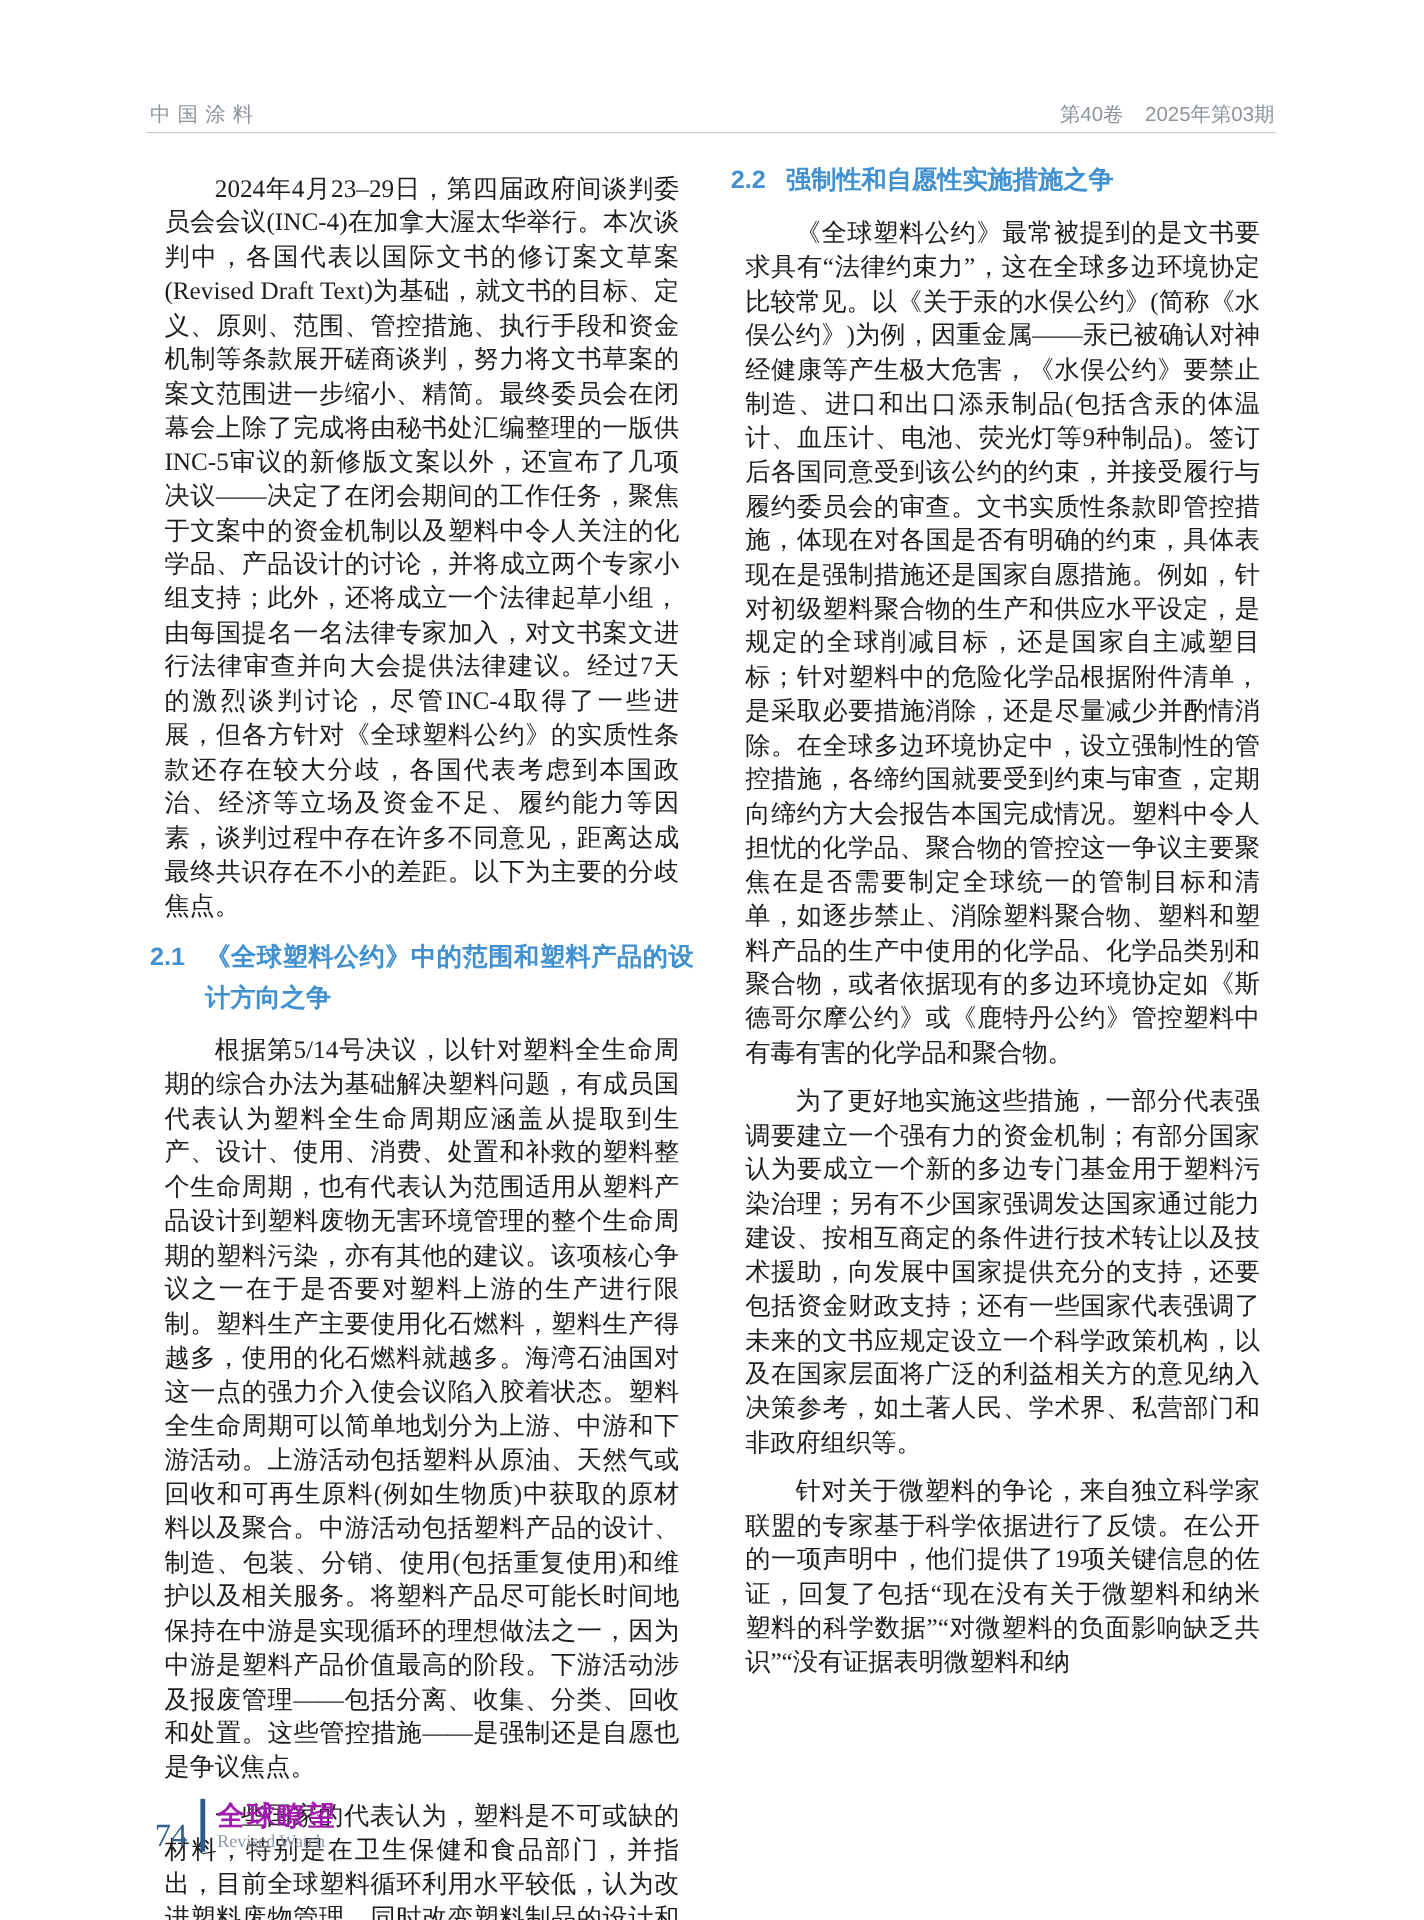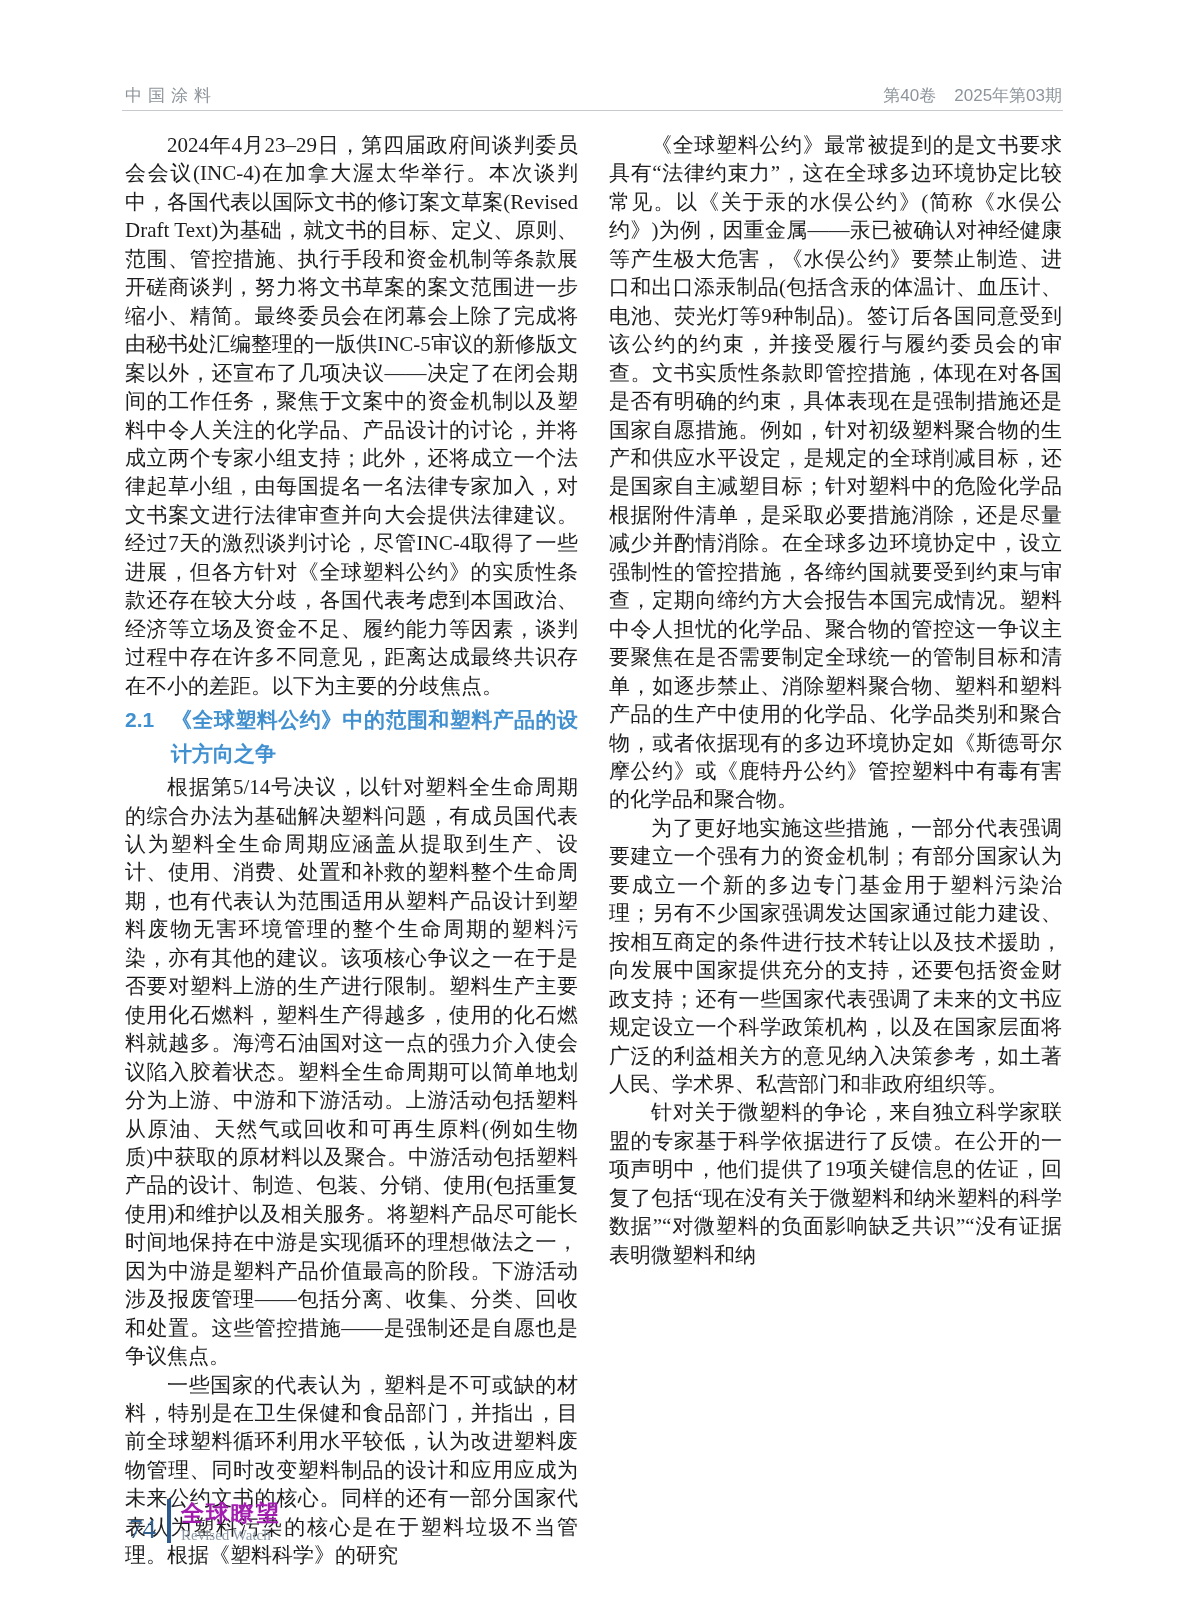--- a/index.html
+++ b/index.html
@@ -24,21 +24,21 @@
     position:absolute;top:110px;left:122px;width:941px;
     border-top:1.6px solid #c7cbcf;
   }
   
   .columns{
     position:absolute;top:131px;left:125px;width:937px;
     display:flex;gap:31px;
   }
   .col{width:453px;}
   .para{
-    margin:0;
+    margin:12px;
     font-size:21px;
     line-height:28.45px;
     color:#1d1d1f;
     text-align:justify;
     text-justify:inter-ideograph;
   }
   .indent{text-indent:2em;}
   .sec-heading{
     display:flex;
     margin:3px 0 2px 0;
@@ -91,20 +91,24 @@
       <p class="para indent">2024年4月23–29日，第四届政府间谈判委员会会议(INC-4)在加拿大渥太华举行。本次谈判中，各国代表以国际文书的修订案文草案(Revised Draft Text)为基础，就文书的目标、定义、原则、范围、管控措施、执行手段和资金机制等条款展开磋商谈判，努力将文书草案的案文范围进一步缩小、精简。最终委员会在闭幕会上除了完成将由秘书处汇编整理的一版供INC-5审议的新修版文案以外，还宣布了几项决议——决定了在闭会期间的工作任务，聚焦于文案中的资金机制以及塑料中令人关注的化学品、产品设计的讨论，并将成立两个专家小组支持；此外，还将成立一个法律起草小组，由每国提名一名法律专家加入，对文书案文进行法律审查并向大会提供法律建议。经过7天的激烈谈判讨论，尽管INC-4取得了一些进展，但各方针对《全球塑料公约》的实质性条款还存在较大分歧，各国代表考虑到本国政治、经济等立场及资金不足、履约能力等因素，谈判过程中存在许多不同意见，距离达成最终共识存在不小的差距。以下为主要的分歧焦点。</p>
       <div class="sec-heading">
         <span class="sec-num">2.1</span>
         <span class="sec-title">《全球塑料公约》中的范围和塑料产品的设计方向之争</span>
       </div>
       <p class="para indent">根据第5/14号决议，以针对塑料全生命周期的综合办法为基础解决塑料问题，有成员国代表认为塑料全生命周期应涵盖从提取到生产、设计、使用、消费、处置和补救的塑料整个生命周期，也有代表认为范围适用从塑料产品设计到塑料废物无害环境管理的整个生命周期的塑料污染，亦有其他的建议。该项核心争议之一在于是否要对塑料上游的生产进行限制。塑料生产主要使用化石燃料，塑料生产得越多，使用的化石燃料就越多。海湾石油国对这一点的强力介入使会议陷入胶着状态。塑料全生命周期可以简单地划分为上游、中游和下游活动。上游活动包括塑料从原油、天然气或回收和可再生原料(例如生物质)中获取的原材料以及聚合。中游活动包括塑料产品的设计、制造、包装、分销、使用(包括重复使用)和维护以及相关服务。将塑料产品尽可能长时间地保持在中游是实现循环的理想做法之一，因为中游是塑料产品价值最高的阶段。下游活动涉及报废管理——包括分离、收集、分类、回收和处置。这些管控措施——是强制还是自愿也是争议焦点。</p>
       <p class="para indent">一些国家的代表认为，塑料是不可或缺的材料，特别是在卫生保健和食品部门，并指出，目前全球塑料循环利用水平较低，认为改进塑料废物管理、同时改变塑料制品的设计和应用应成为未来公约文书的核心。同样的还有一部分国家代表认为塑料污染的核心是在于塑料垃圾不当管理。根据《塑料科学》的研究</p>
     </div>
 
     <div class="col">
+      <div class="sec-heading">
+        <span class="sec-num">2.2</span>
+        <span class="sec-title">强制性和自愿性实施措施之争</span>
+      </div>
       <p class="para indent">《全球塑料公约》最常被提到的是文书要求具有“法律约束力”，这在全球多边环境协定比较常见。以《关于汞的水俣公约》(简称《水俣公约》)为例，因重金属——汞已被确认对神经健康等产生极大危害，《水俣公约》要禁止制造、进口和出口添汞制品(包括含汞的体温计、血压计、电池、荧光灯等9种制品)。签订后各国同意受到该公约的约束，并接受履行与履约委员会的审查。文书实质性条款即管控措施，体现在对各国是否有明确的约束，具体表现在是强制措施还是国家自愿措施。例如，针对初级塑料聚合物的生产和供应水平设定，是规定的全球削减目标，还是国家自主减塑目标；针对塑料中的危险化学品根据附件清单，是采取必要措施消除，还是尽量减少并酌情消除。在全球多边环境协定中，设立强制性的管控措施，各缔约国就要受到约束与审查，定期向缔约方大会报告本国完成情况。塑料中令人担忧的化学品、聚合物的管控这一争议主要聚焦在是否需要制定全球统一的管制目标和清单，如逐步禁止、消除塑料聚合物、塑料和塑料产品的生产中使用的化学品、化学品类别和聚合物，或者依据现有的多边环境协定如《斯德哥尔摩公约》或《鹿特丹公约》管控塑料中有毒有害的化学品和聚合物。</p>
       <p class="para indent">为了更好地实施这些措施，一部分代表强调要建立一个强有力的资金机制；有部分国家认为要成立一个新的多边专门基金用于塑料污染治理；另有不少国家强调发达国家通过能力建设、按相互商定的条件进行技术转让以及技术援助，向发展中国家提供充分的支持，还要包括资金财政支持；还有一些国家代表强调了未来的文书应规定设立一个科学政策机构，以及在国家层面将广泛的利益相关方的意见纳入决策参考，如土著人民、学术界、私营部门和非政府组织等。</p>
       <p class="para indent">针对关于微塑料的争论，来自独立科学家联盟的专家基于科学依据进行了反馈。在公开的一项声明中，他们提供了19项关键信息的佐证，回复了包括“现在没有关于微塑料和纳米塑料的科学数据”“对微塑料的负面影响缺乏共识”“没有证据表明微塑料和纳</p>
     </div>
 
   </div>
 
   <div class="footer">
     <span class="page-num">74</span>
     <span class="vbar"></span>

